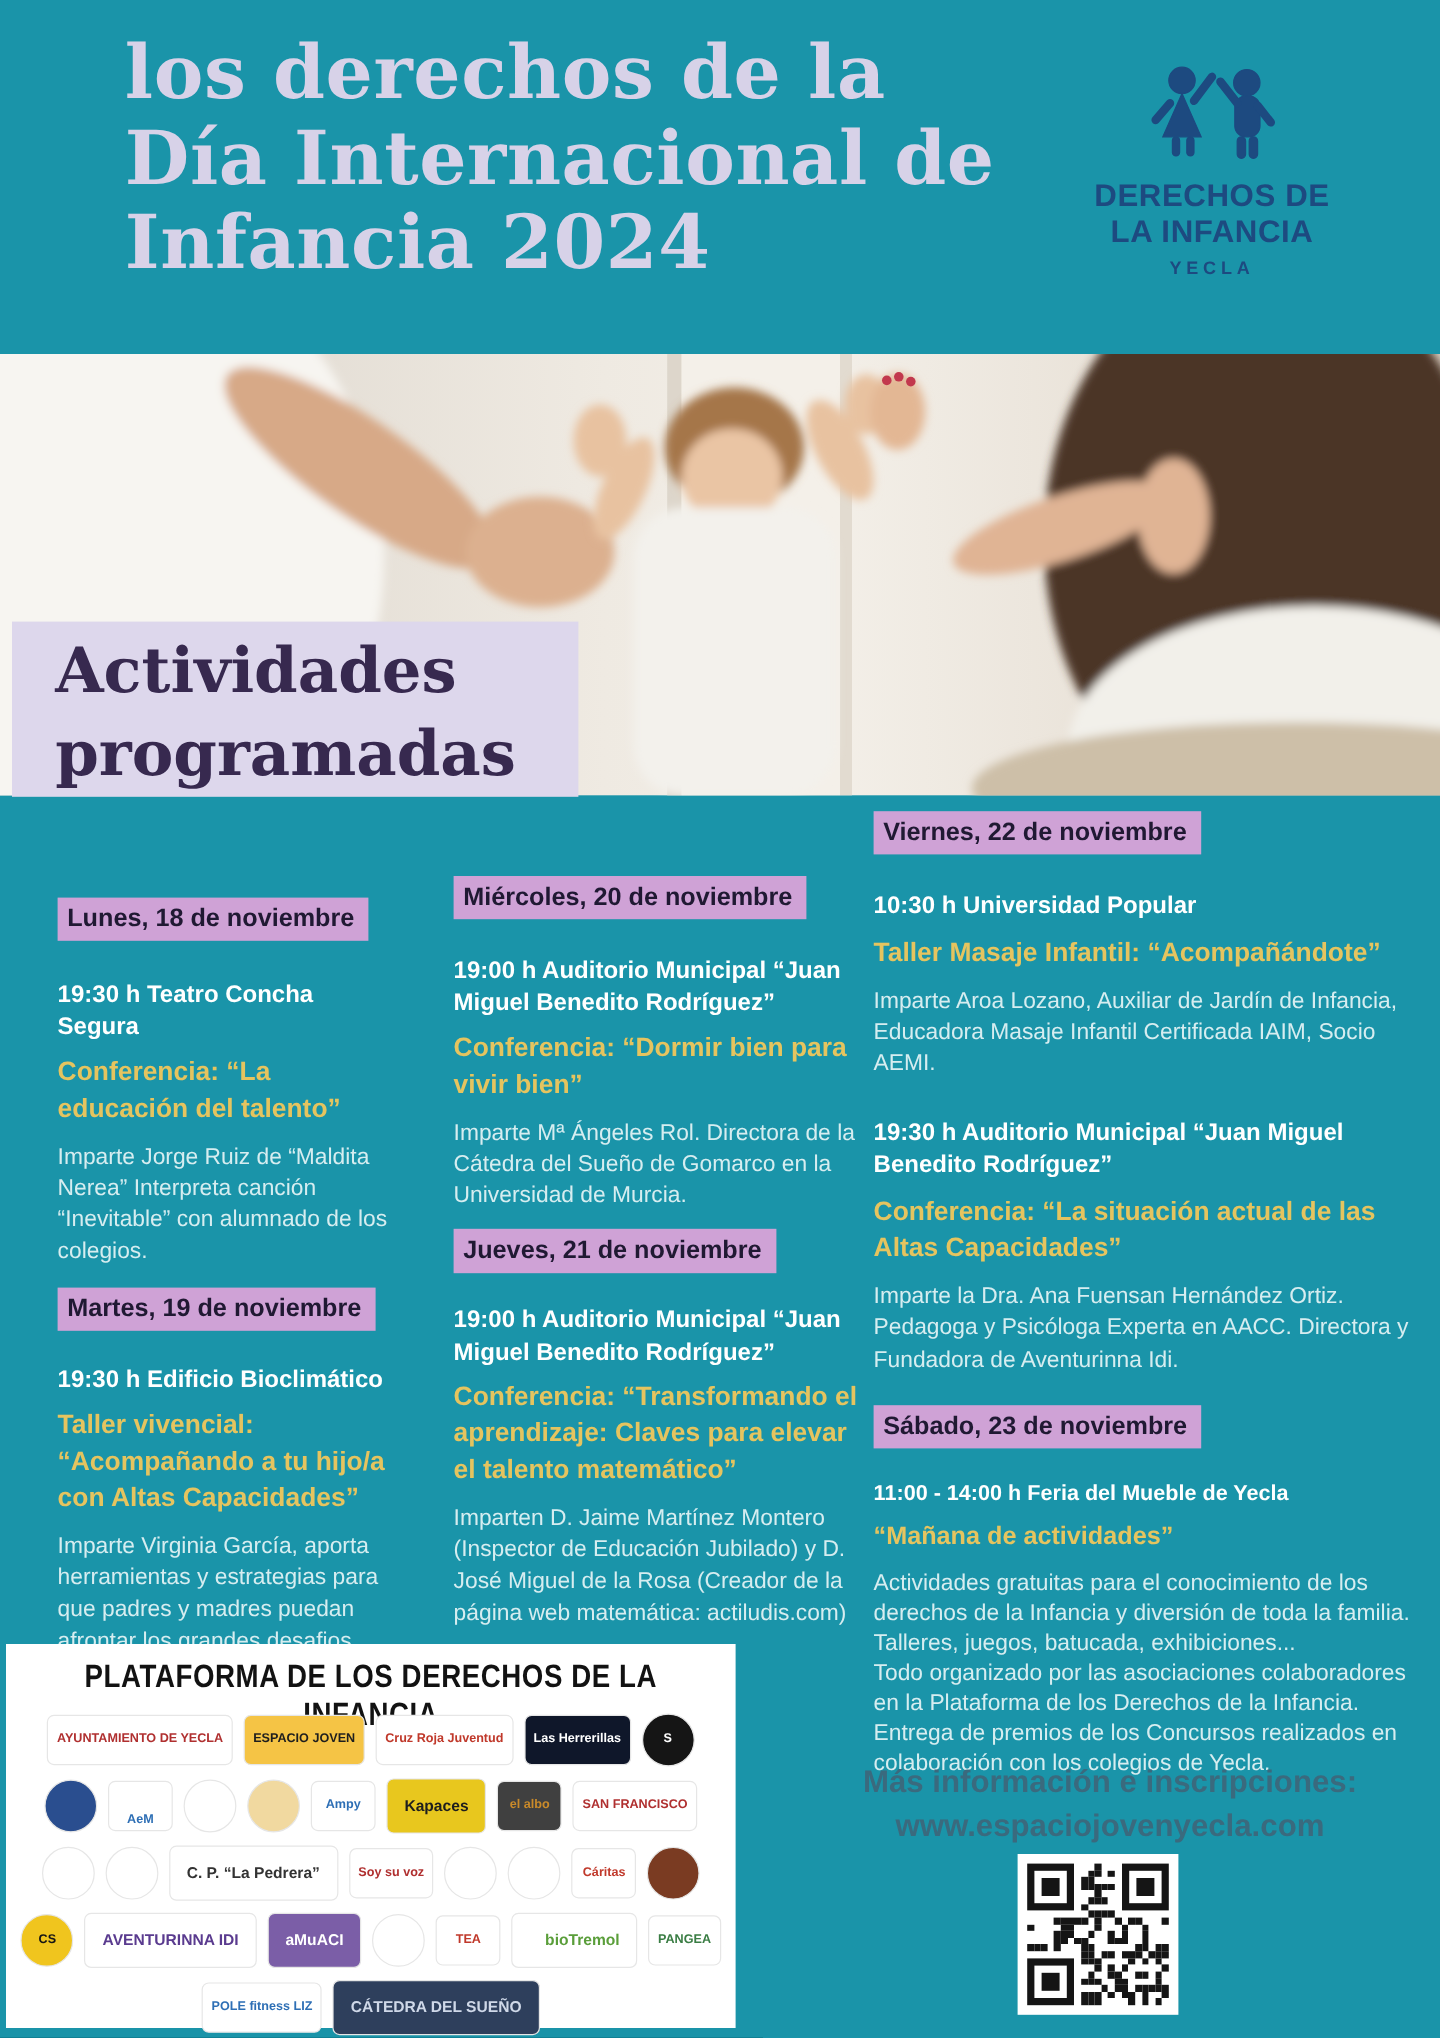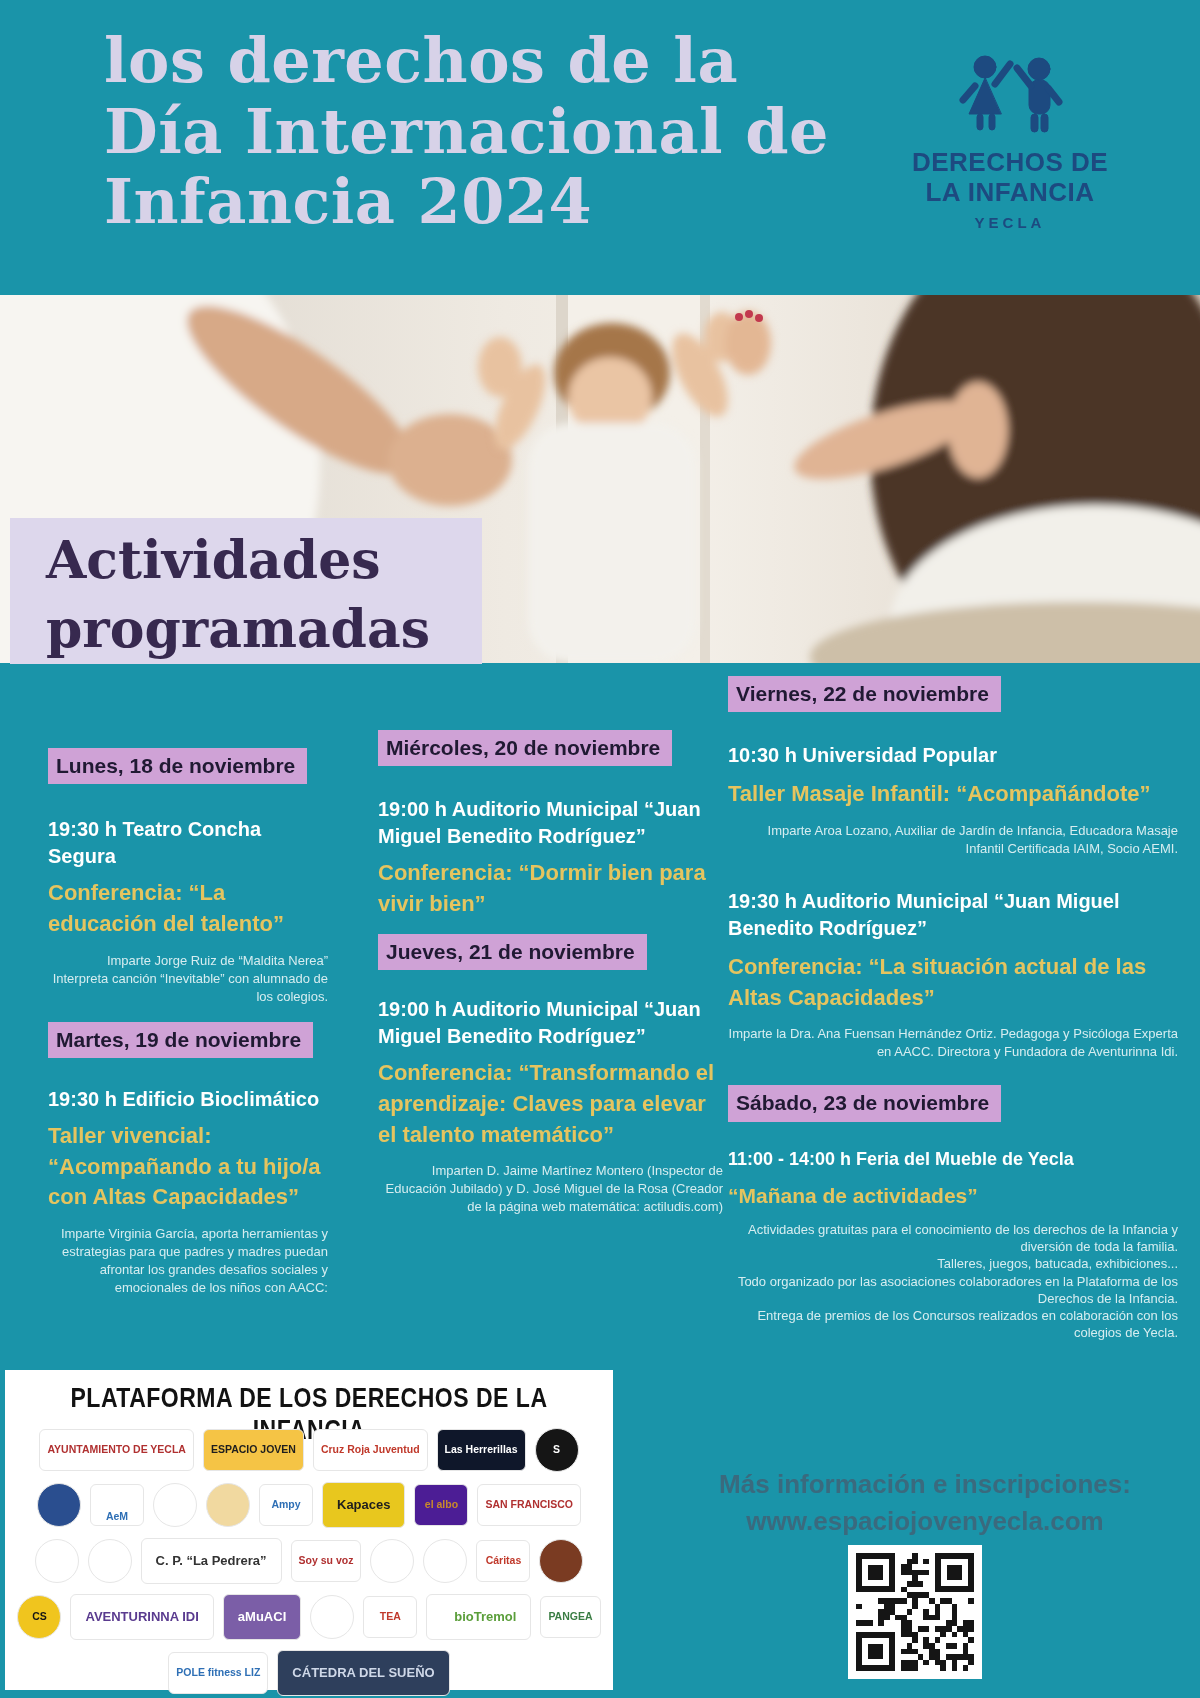--- a/index.html
+++ b/index.html
@@ -25,21 +25,21 @@
 
   
   .col{position:absolute;}
   .col1{left:48px;top:748px;width:280px;}
   .col2{left:378px;top:730px;width:345px;}
   .col3{left:728px;top:676px;width:450px;}
   .daybar{display:inline-block;background:#cfa2d6;color:#201933;font-size:21px;font-weight:800;
           padding:5px 12px 6px 8px;line-height:1.2;}
   .time{font-size:20px;font-weight:800;color:#ffffff;line-height:1.35;}
   .etitle{font-size:22px;font-weight:800;color:#e5c45f;line-height:1.4;}
-  .desc{font-size:13px;color:#d6edf0;line-height:1.38;text-align:right;}
+  .desc{font-size:19px;color:#d6edf0;line-height:1.38;}
   .time-sm{font-size:18px;font-weight:800;color:#ffffff;line-height:1.3;}
   .etitle-sm{font-size:21px;font-weight:800;color:#e5c45f;line-height:1.25;}
   .preline{white-space:pre-line;line-height:1.32;}
   .mt8{margin-top:8px}.mt10{margin-top:10px}.mt12{margin-top:12px}.mt14{margin-top:14px}
   .mt16{margin-top:16px}.mt24{margin-top:24px}.mt26{margin-top:26px}.mt28{margin-top:28px}
   .mt30{margin-top:30px}.mt32{margin-top:32px}
 
   
   .info{position:absolute;left:690px;top:1466px;width:470px;text-align:center;color:#3a6a7e;
         font-weight:800;font-size:26px;line-height:1.42;}
@@ -156,20 +156,21 @@
     <div class="daybar mt16">Martes, 19 de noviembre</div>
     <div class="time mt28">19:30 h  Edificio Bioclimático</div>
     <div class="etitle mt8">Taller vivencial: “Acompañando a tu hijo/a con Altas Capacidades”</div>
     <div class="desc mt12">Imparte Virginia García, aporta herramientas y estrategias para que padres y madres puedan afrontar los grandes desafios sociales y emocionales de los niños con AACC:</div>
   </div>
 
   <div class="col col2">
     <div class="daybar">Miércoles, 20 de noviembre</div>
     <div class="time mt30">19:00 h Auditorio Municipal “Juan Miguel Benedito Rodríguez”</div>
     <div class="etitle mt8">Conferencia: “Dormir bien para vivir bien”</div>
+    <div class="desc mt12">Imparte Mª Ángeles Rol. Directora de la Cátedra del Sueño de Gomarco en la Universidad de Murcia.</div>
     <div class="daybar mt14">Jueves, 21 de noviembre</div>
     <div class="time mt26">19:00 h Auditorio Municipal “Juan Miguel Benedito Rodríguez”</div>
     <div class="etitle mt8">Conferencia: “Transformando el aprendizaje: Claves para elevar el talento matemático”</div>
     <div class="desc mt12">Imparten D. Jaime Martínez Montero (Inspector de Educación Jubilado) y D. José Miguel de la Rosa (Creador de la página web matemática: actiludis.com)</div>
   </div>
 
   <div class="col col3">
     <div class="daybar">Viernes, 22 de noviembre</div>
     <div class="time mt30">10:30 h Universidad Popular</div>
     <div class="etitle mt10">Taller Masaje Infantil: “Acompañándote”</div>
@@ -343,21 +344,21 @@
         </div>
         <div class="logo-tile circle" style="background: rgb(241, 217, 160); color: rgb(200, 135, 42);">
           <span></span>
         </div>
         <div class="logo-tile" style="background: rgb(255, 255, 255); color: rgb(46, 111, 181);">
           <span>Ampy</span>
         </div>
         <div class="logo-tile wide" style="background: rgb(232, 199, 30); color: rgb(30, 30, 30);">
           <span>Kapaces</span>
         </div>
-        <div class="logo-tile" style="background: #4c1d95; color: rgb(201, 138, 42);">
+        <div class="logo-tile" style="background: #404040; color: rgb(201, 138, 42);">
           <span>el albo</span>
         </div>
         <div class="logo-tile" style="background: rgb(255, 255, 255); color: rgb(176, 48, 48); text-align: right;">
           <span>SAN FRANCISCO</span>
         </div>
         <div class="logo-tile circle" style="background: rgb(255, 255, 255); color: rgb(39, 64, 143);">
           <span></span>
         </div>
         <div class="logo-tile circle" style="background: rgb(255, 255, 255); color: rgb(201, 162, 39);">
           <span></span>

